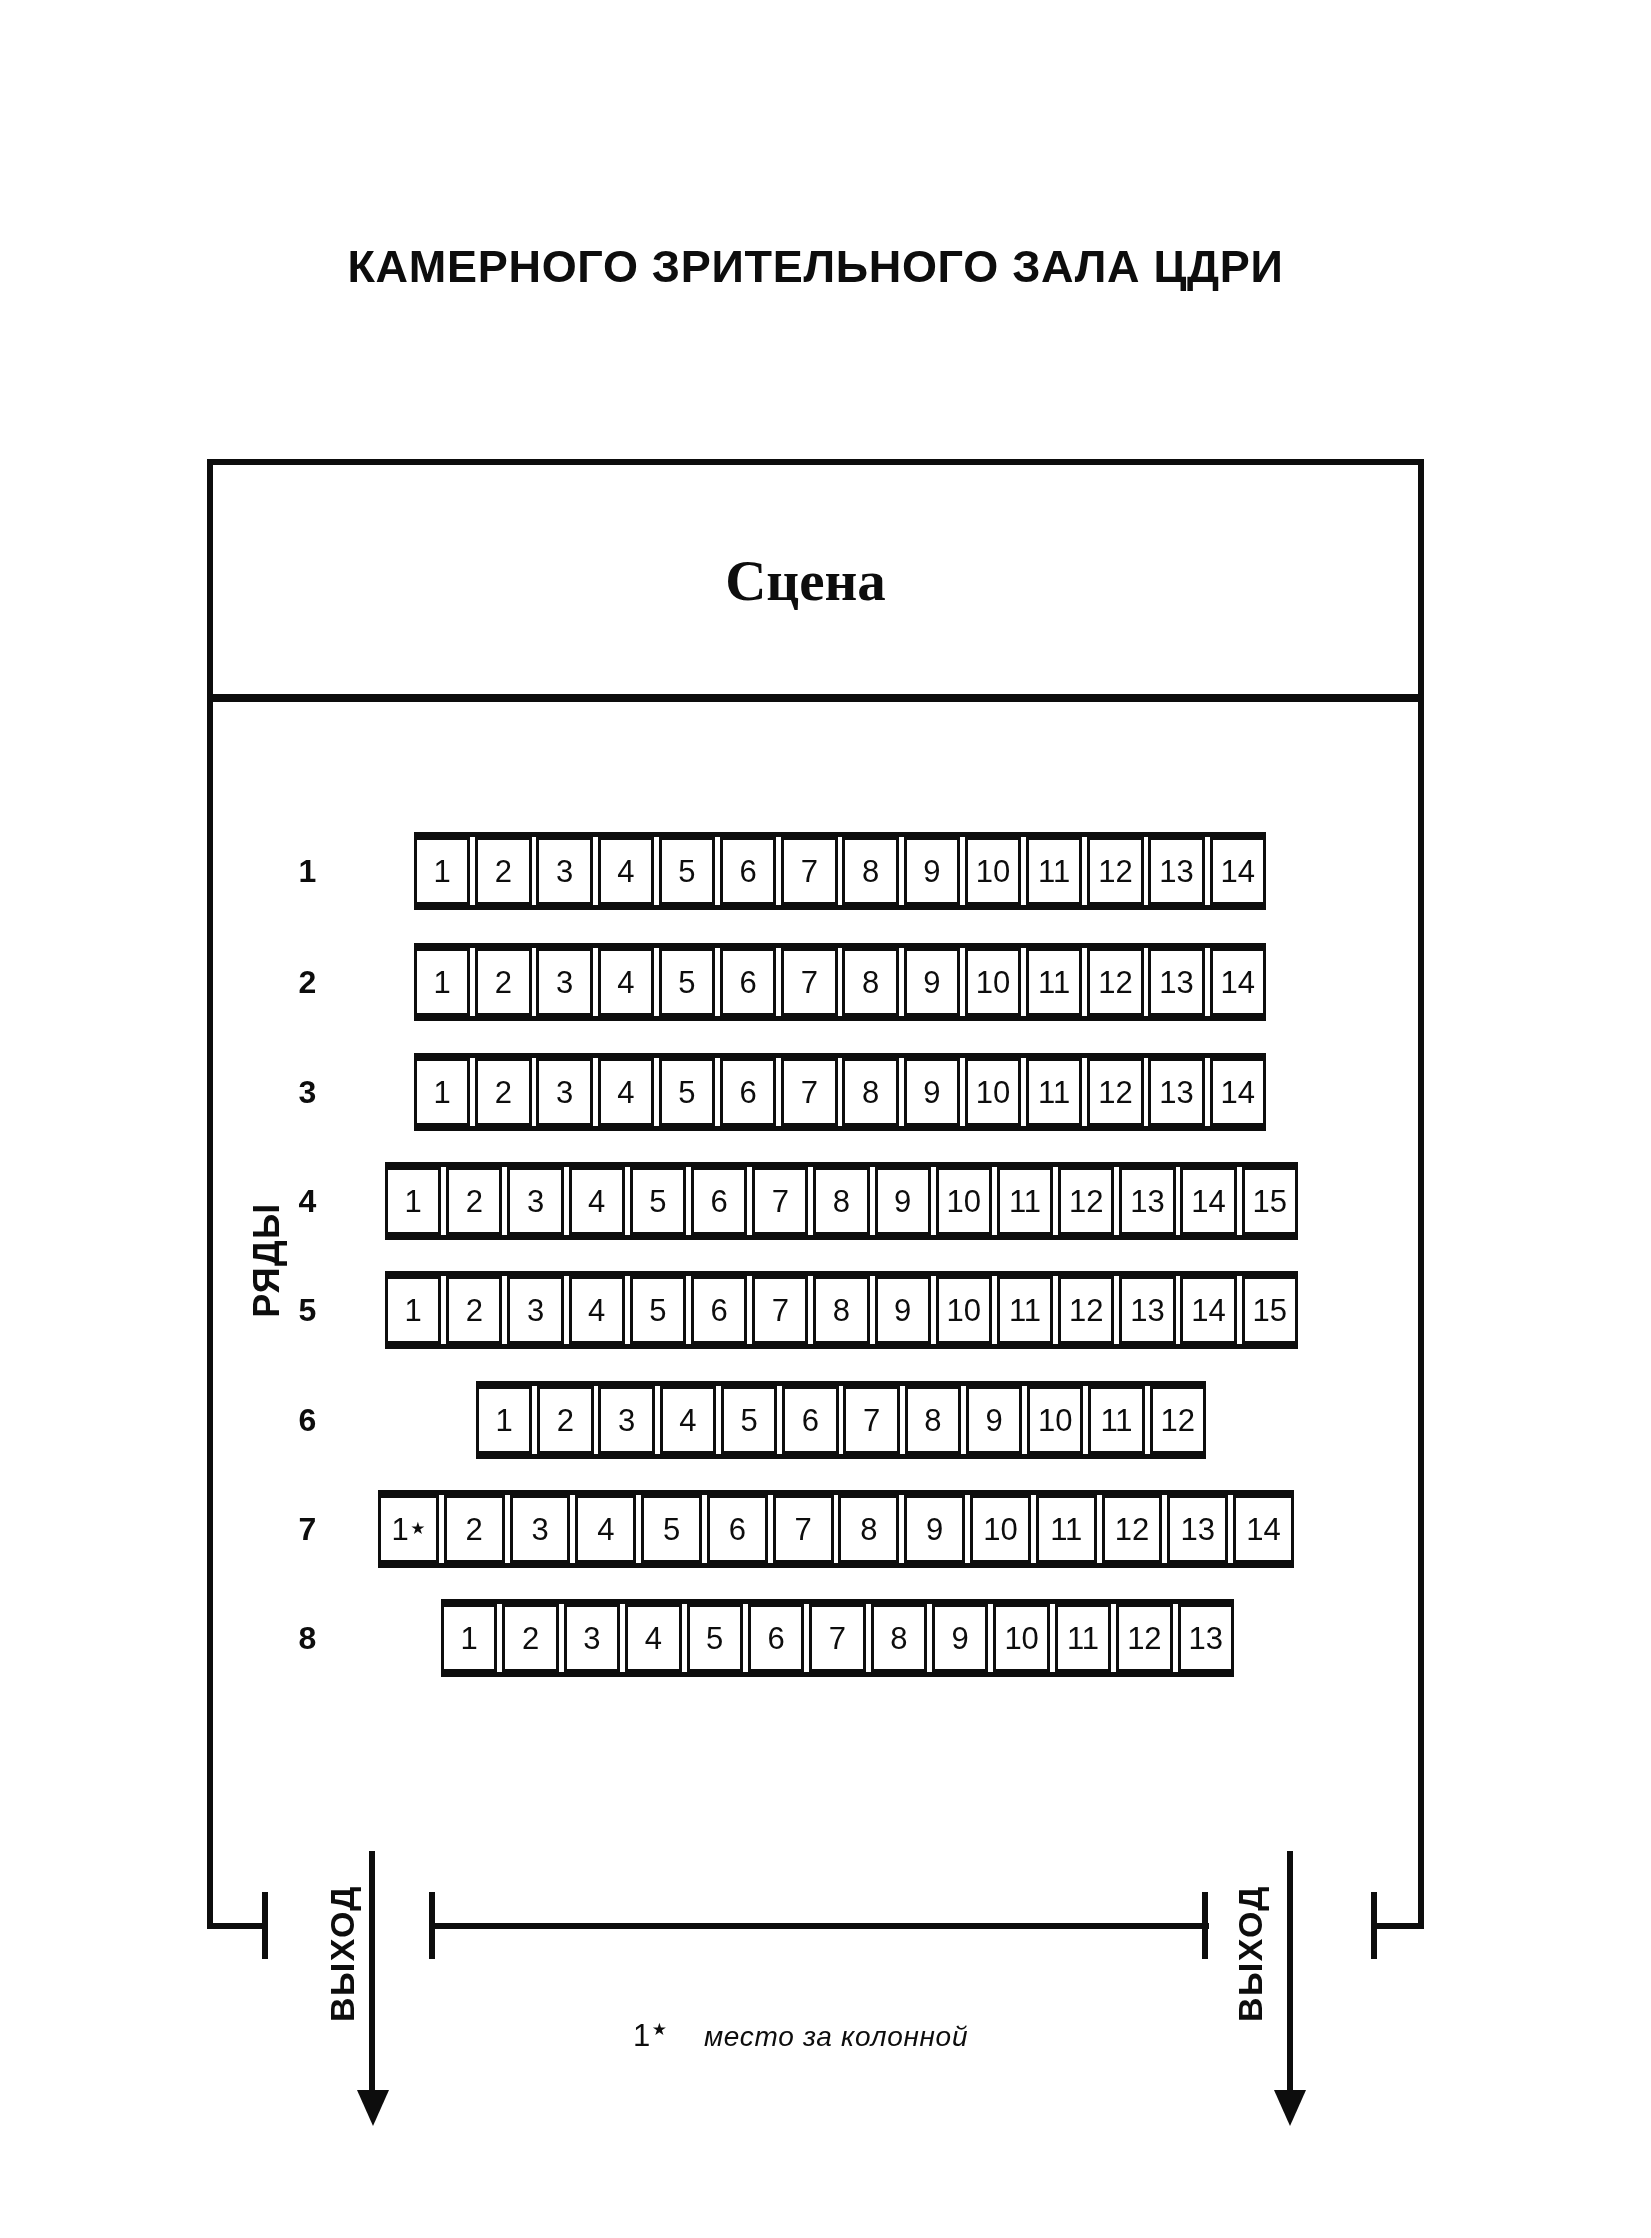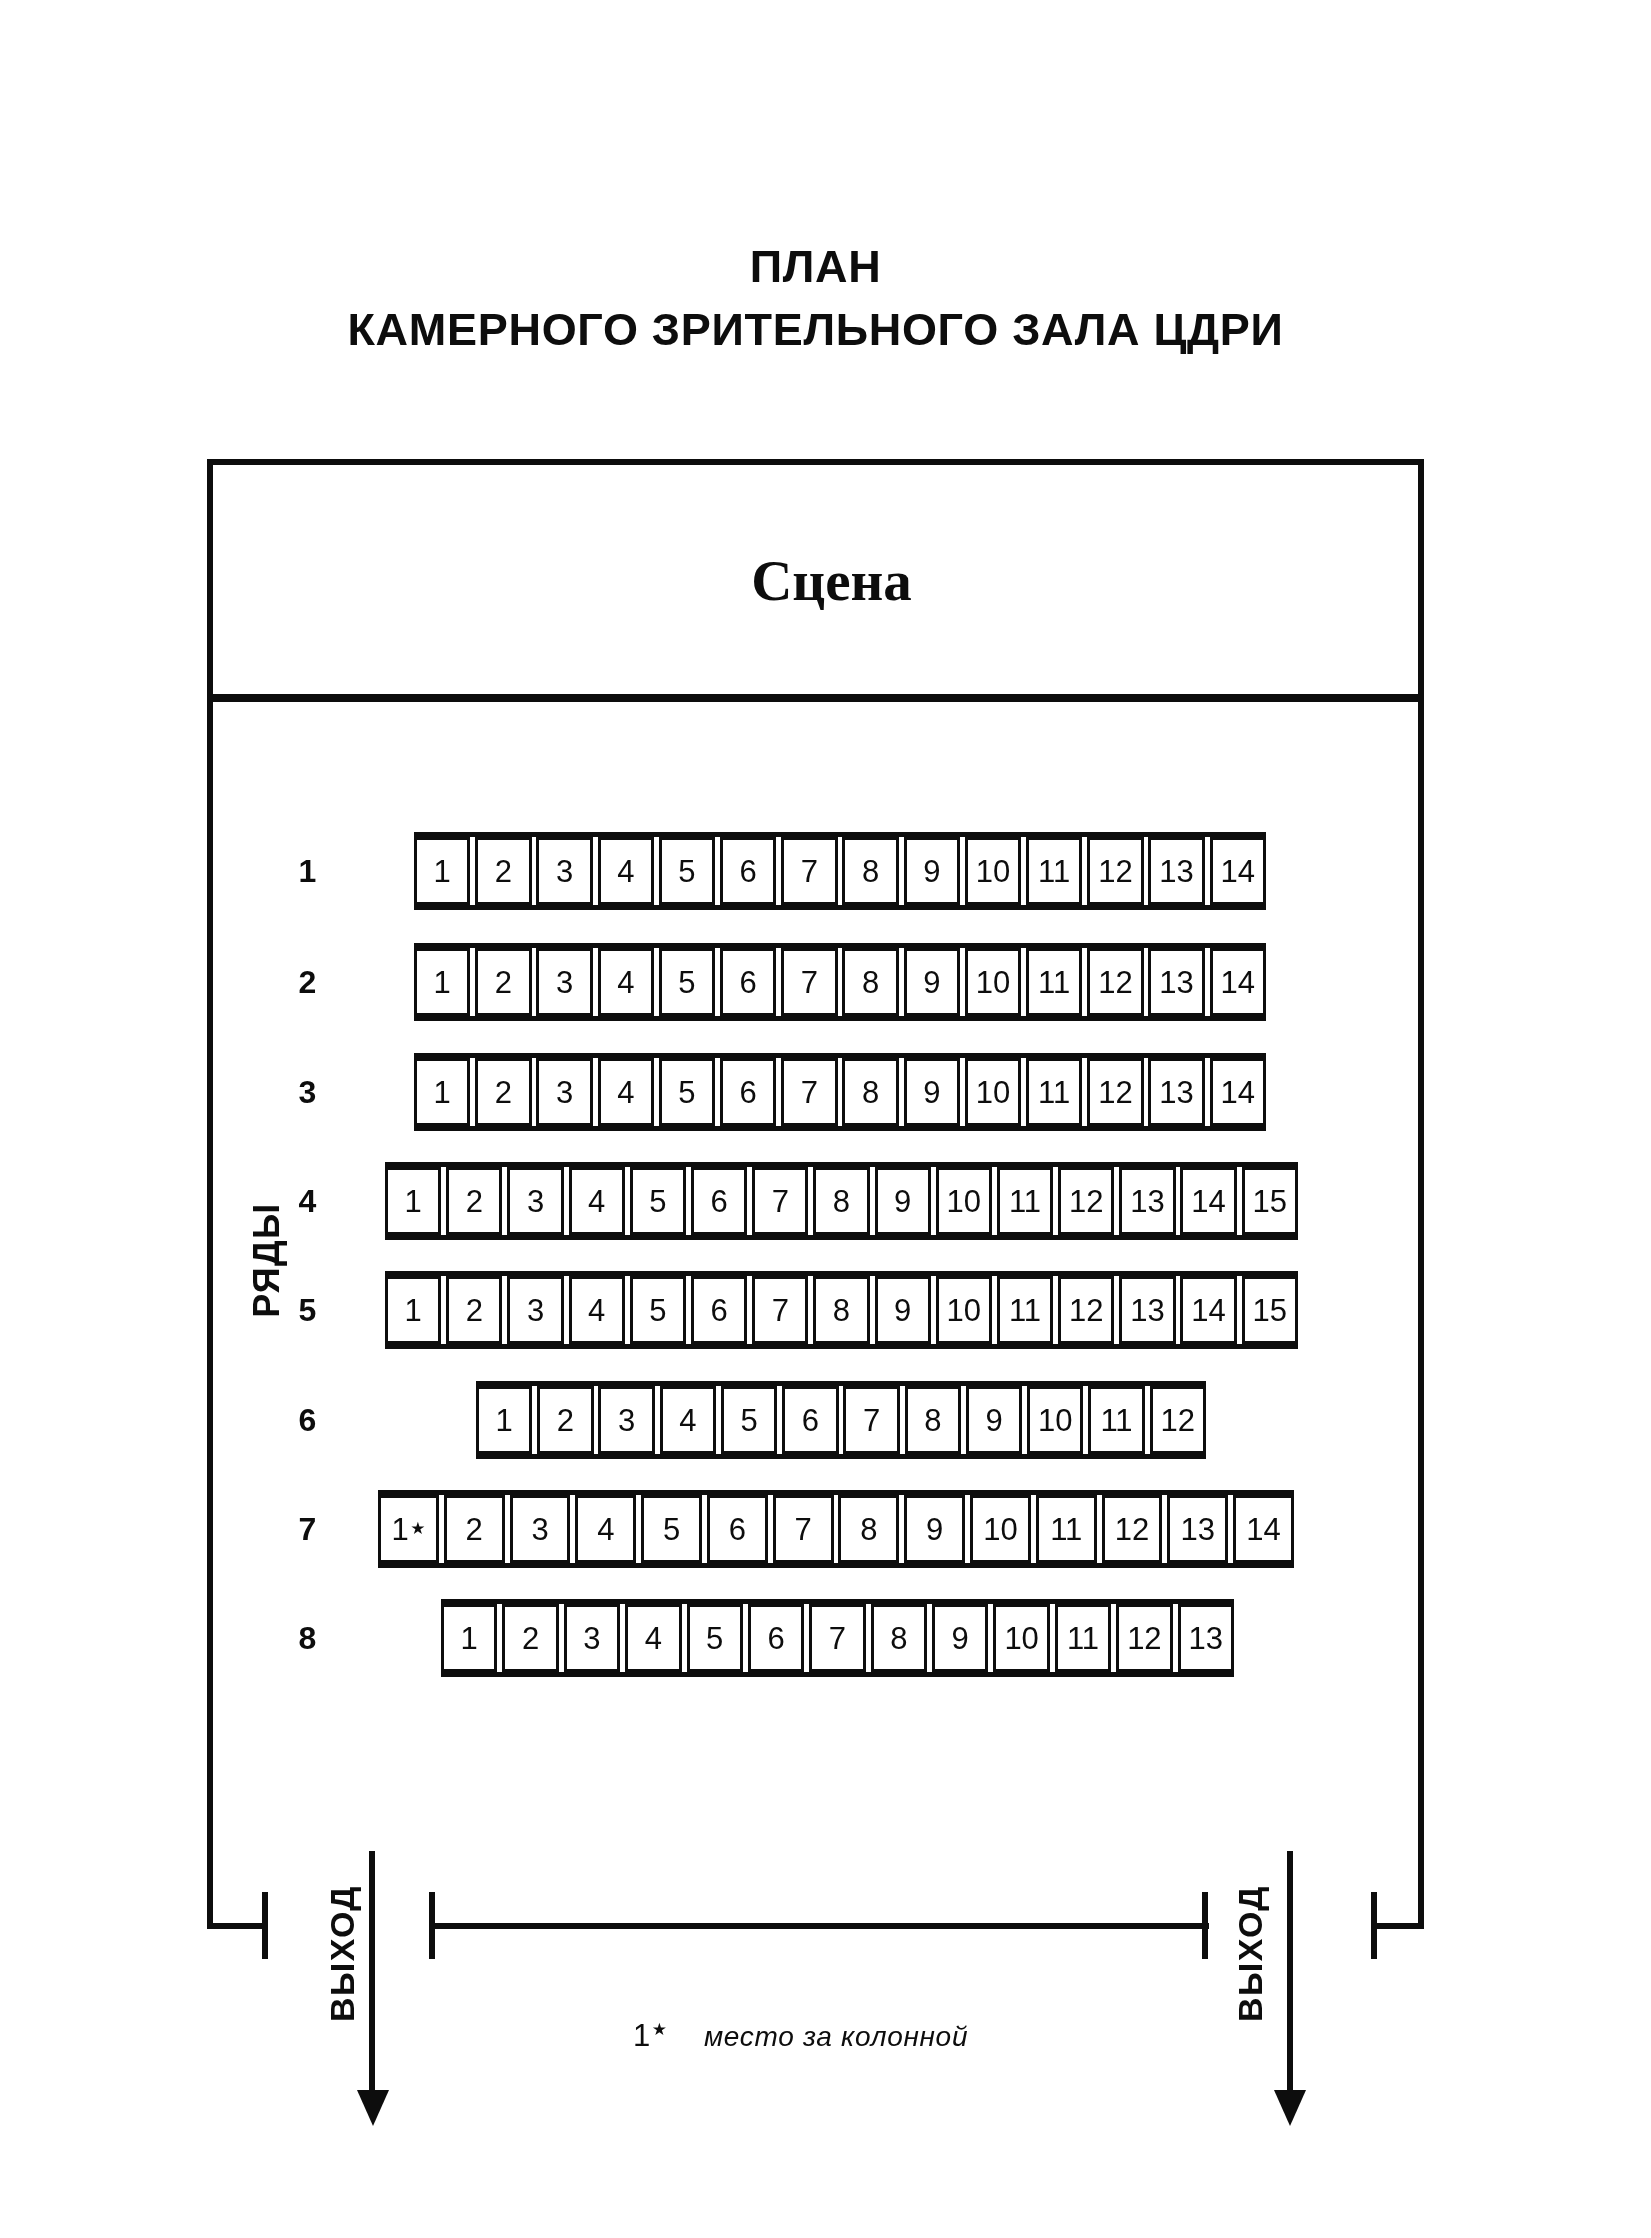--- a/index.html
+++ b/index.html
@@ -29,21 +29,21 @@
   .bw-mid      { left:429px;  top:1923px; width:780px; height:6.3px; }
   .bw-right    { left:1375px; top:1923px; width:49px;   height:6.3px; }
   .jamb        { width:6.3px; height:67px; top:1892px; }
   .jamb-1 { left:262px; }
   .jamb-2 { left:429px; }
   .jamb-3 { left:1202px; }
   .jamb-4 { left:1371px; }
 
   
   .stage-area {
-    left:223px; top:459px; width:1217px; height:243px;
+    left:197px; top:459px; width:1217px; height:243px;
     display:flex; align-items:center; justify-content:center;
   }
   .stage-text {
     font-family:"Liberation Serif", serif;
     font-weight:bold; font-size:57px;
   }
 
   
   .row-strip {
     height:78px; display:flex; gap:4.9px;
@@ -101,21 +101,20 @@
   .arrow-head.right { left:1274px; }
 
   
   .footnote { left:633px; top:2018px; font-size:31px; display:flex; align-items:baseline; }
   .footnote .note-text { font-style:italic; font-size:28px; margin-left:37px; letter-spacing:0.7px; }
 </style>
 </head>
 <body style="--ink: #0d0d0d; background: rgb(255, 255, 255);">
 
 <div class="abs title">
-  <div>ПЛАН</div>
   <div>КАМЕРНОГО ЗРИТЕЛЬНОГО ЗАЛА ЦДРИ</div>
 </div>
 
 <div class="wall wall-left"></div>
 <div class="wall wall-right"></div>
 <div class="wall wall-top"></div>
 <div class="wall stage-bottom"></div>
 <div class="wall bw-left"></div>
 <div class="wall bw-mid"></div>
 <div class="wall bw-right"></div>

